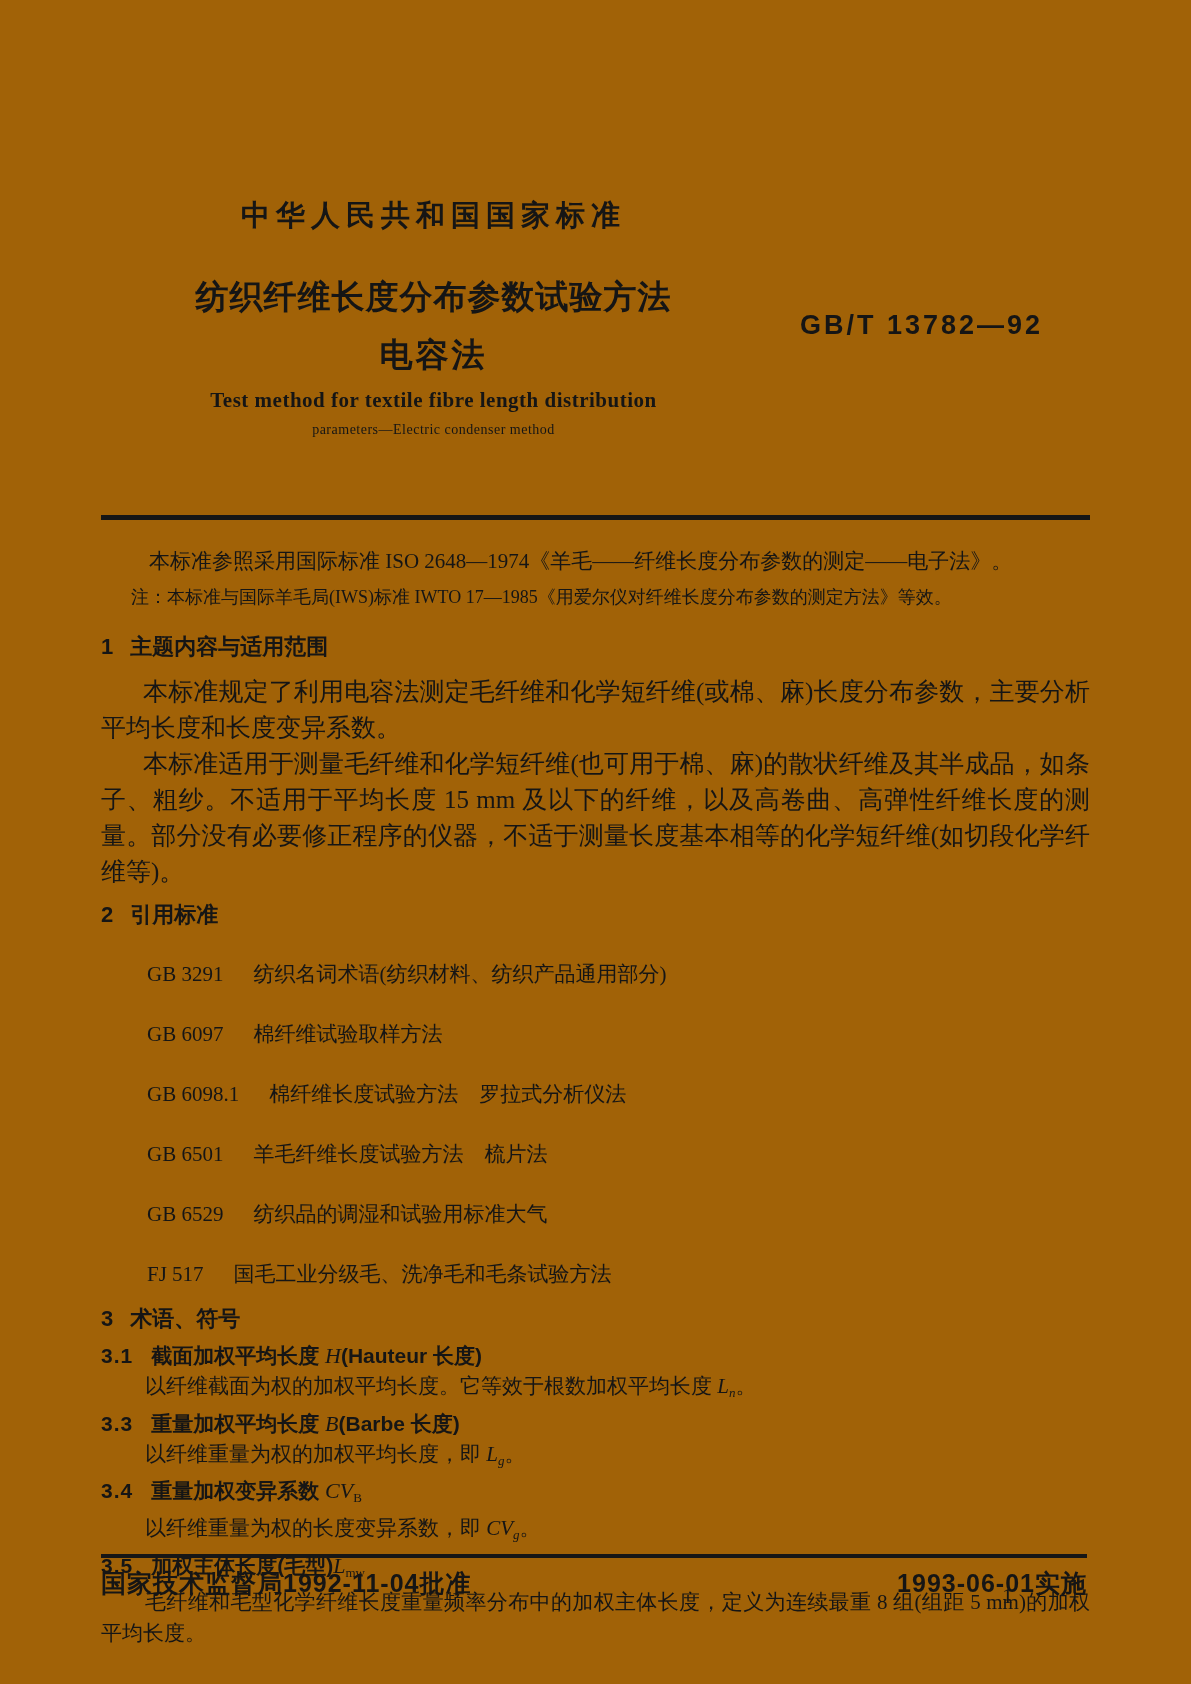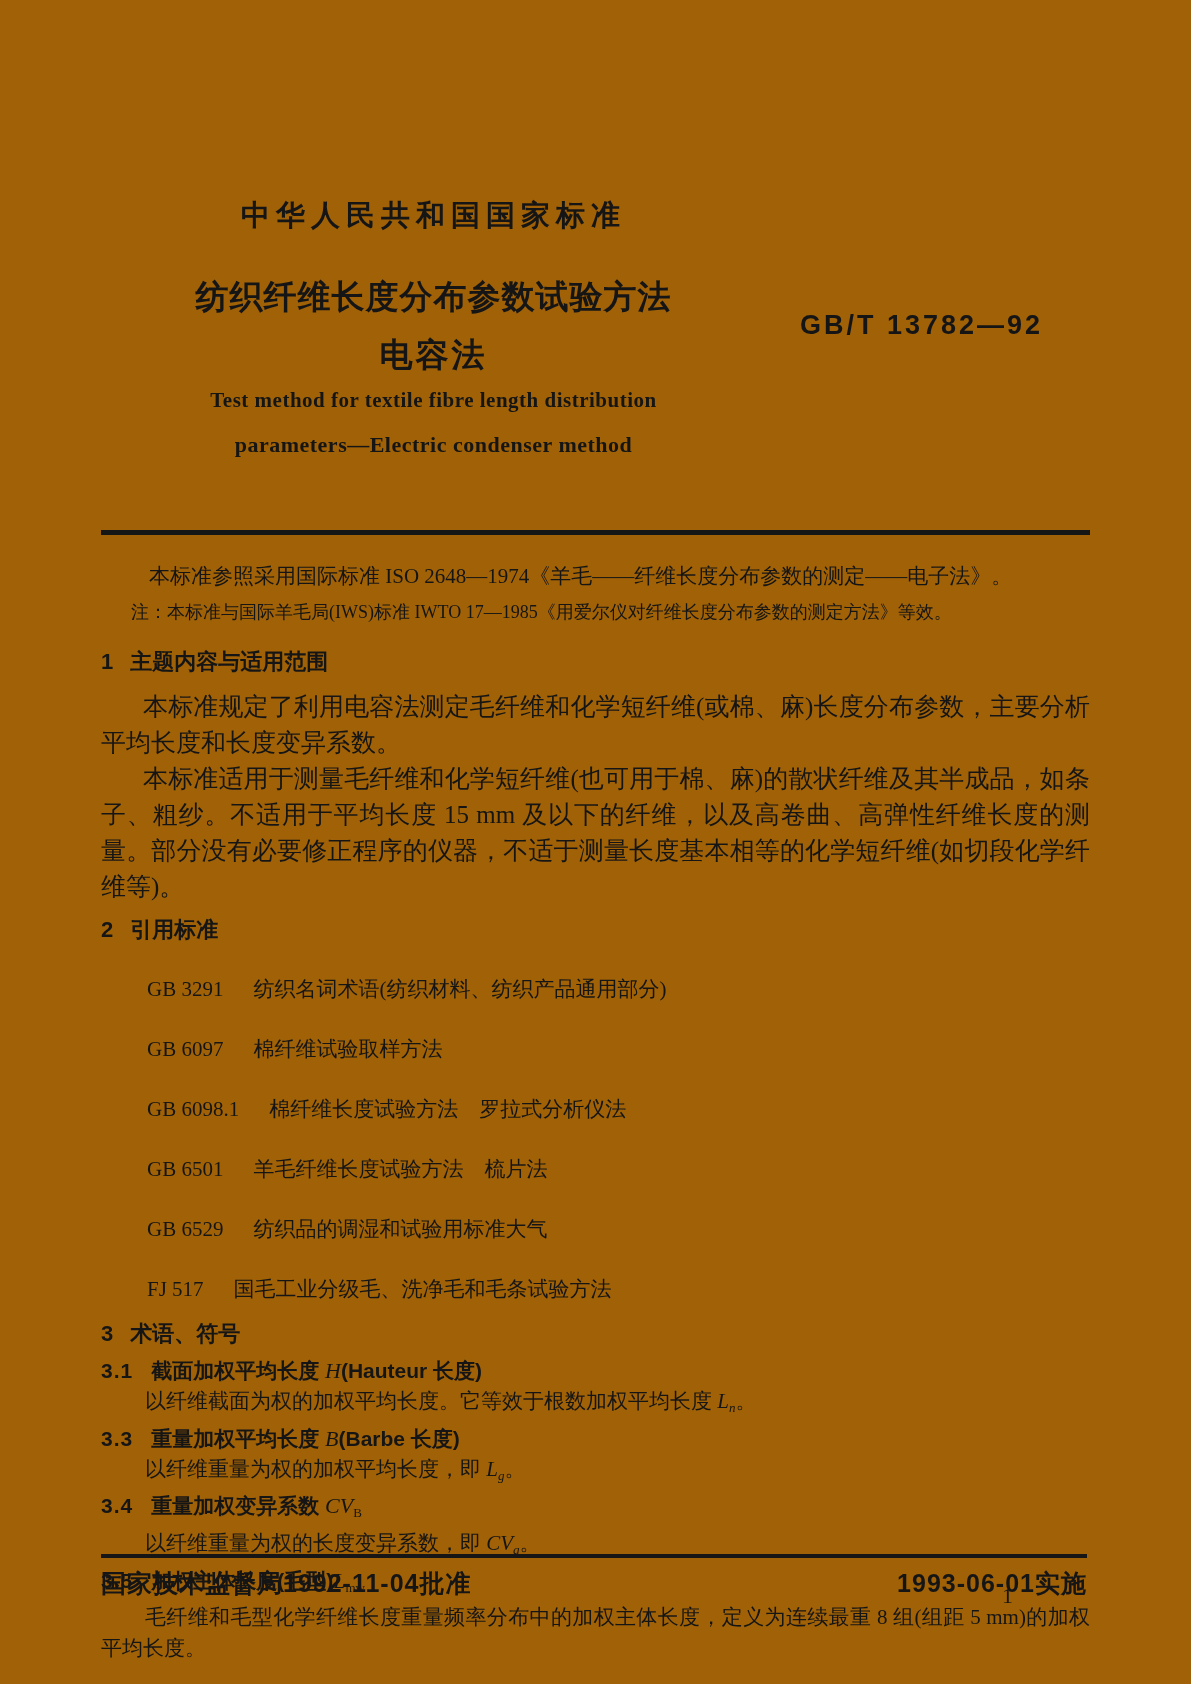--- a/index.html
+++ b/index.html
@@ -38,21 +38,21 @@
   }
   .doc-subtitle {
     margin-top: 20px;
     font-family: "Liberation Sans", "DejaVu Sans", sans-serif;
     font-weight: bold;
     font-size: 33px;
     line-height: 38px;
     letter-spacing: 3px;
   }
   .en-title { margin-top: 14px; font-weight: bold; font-size: 21px; line-height: 24px; letter-spacing: 0.5px; }
-  .en-title2 { margin-top: 21px; font-weight: bold; font-size: 22px; line-height: 24px; letter-spacing: 0.5px; }
+  .en-title2 { margin-top: 6px; font-weight: normal; font-size: 14px; line-height: 24px; letter-spacing: 0.5px; }
 
   .std-code {
     position: absolute;
     left: 699px;
     top: 112px;
     font-family: "Liberation Sans", "DejaVu Sans", sans-serif;
     font-weight: bold;
     font-size: 27px;
     letter-spacing: 3px;
     white-space: nowrap;

